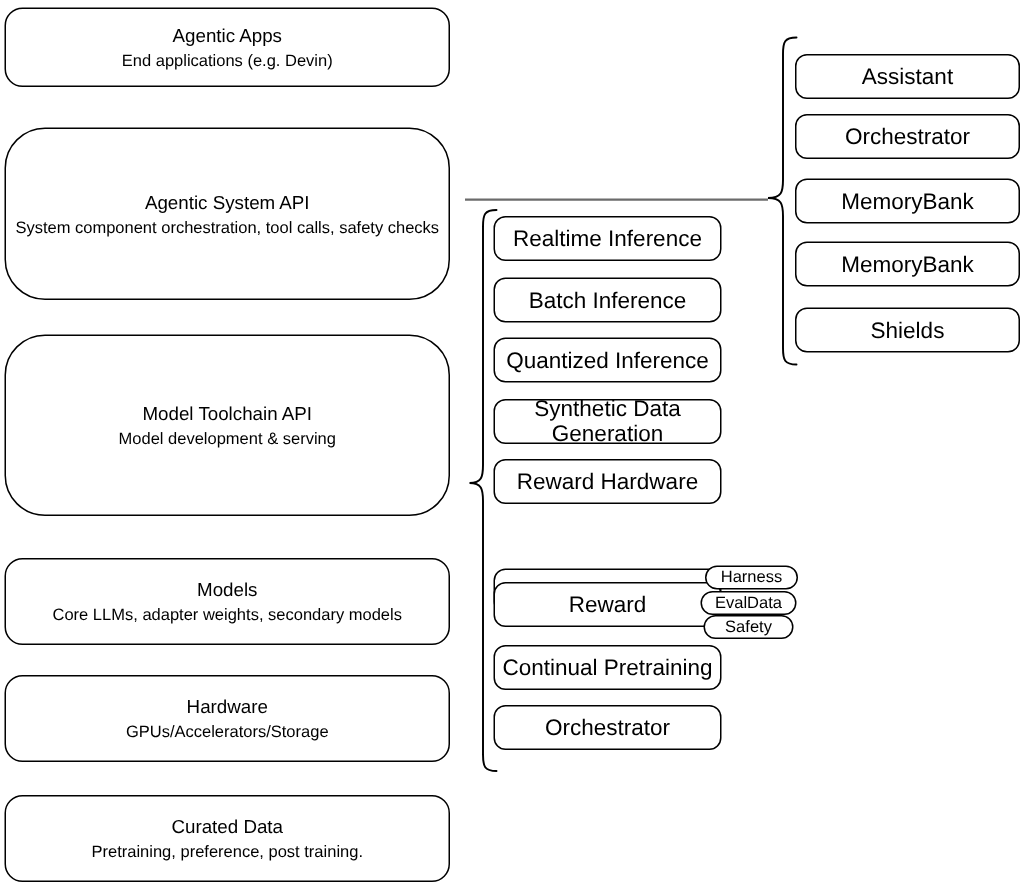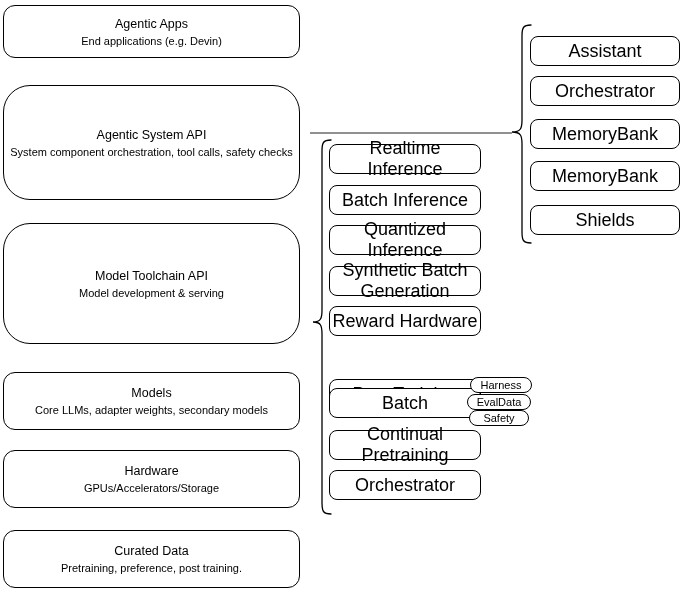--- a/index.html
+++ b/index.html
@@ -11,21 +11,21 @@
   .box{
     position:absolute;background:#fff;border:1.4px solid #000;
     display:flex;flex-direction:column;align-items:center;justify-content:center;
     gap:4px;box-sizing:border-box;text-align:center;
   }
   .box .title{font-size:12.5px;line-height:14px;color:#000;}
   .box .subtitle{font-size:11px;line-height:12px;color:#000;}
   .node{
     position:absolute;background:#fff;border:1.4px solid #000;border-radius:8px;
     display:flex;align-items:center;justify-content:center;box-sizing:border-box;
-    font-size:18px;text-align:center;
+    font-size:15px;text-align:center;
   }
   .badge{
     position:absolute;background:#fff;border:1.3px solid #000;border-radius:9px;
     display:flex;align-items:center;justify-content:center;box-sizing:border-box;
     font-size:11px;line-height:12px;z-index:5;
   }
   svg.overlay{position:absolute;left:0;top:0;z-index:1;pointer-events:none;}
   .node,.box{z-index:2;}
 </style>
 </head>
@@ -72,30 +72,30 @@
   <div class="node" style="left:329px;top:144px;width:152px;height:30px;">
     <span>Realtime Inference</span>
   </div>
   <div class="node" style="left:329px;top:185px;width:152px;height:30px;">
     <span>Batch Inference</span>
   </div>
   <div class="node" style="left:329px;top:225px;width:152px;height:30px;">
     <span>Quantized Inference</span>
   </div>
   <div class="node" style="left:329px;top:266px;width:152px;height:30px;">
-    <span>Synthetic Batch Generation</span>
+    <span>Synthetic Data Generation</span>
   </div>
   <div class="node" style="left:329px;top:306px;width:152px;height:30px;">
     <span>Reward Hardware</span>
   </div>
   <div class="node" style="left:329px;top:347px;width:152px;height:30px;margin-top:32px;">
     <span>Post Training</span>
   </div>
   <div class="node" style="left:329px;top:388px;width:152px;height:30px;">
-    <span>Batch</span>
+    <span>Reward</span>
   </div>
   <div class="node" style="left:329px;top:430px;width:152px;height:30px;">
     <span>Continual Pretraining</span>
   </div>
   <div class="node" style="left:329px;top:470px;width:152px;height:30px;">
     <span>Orchestrator</span>
   </div>
 
   <div class="badge" style="left:470px;top:377px;width:62px;height:16px;">
     <span>Harness</span>

